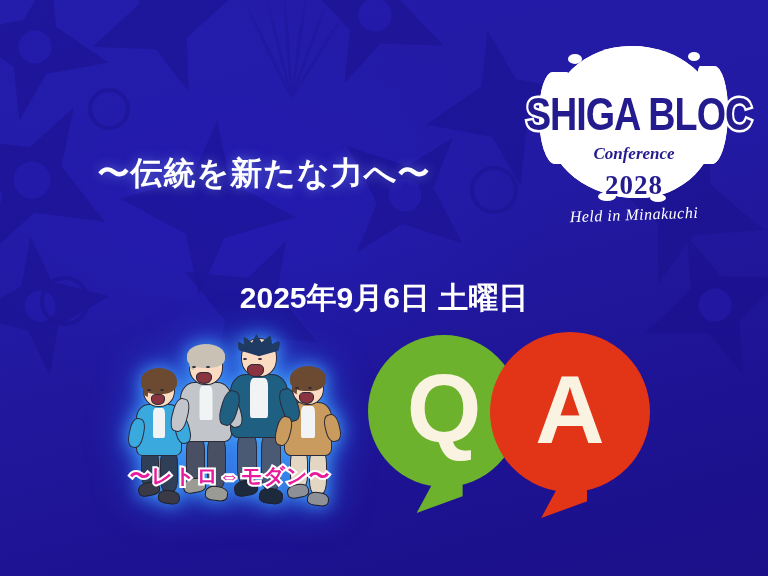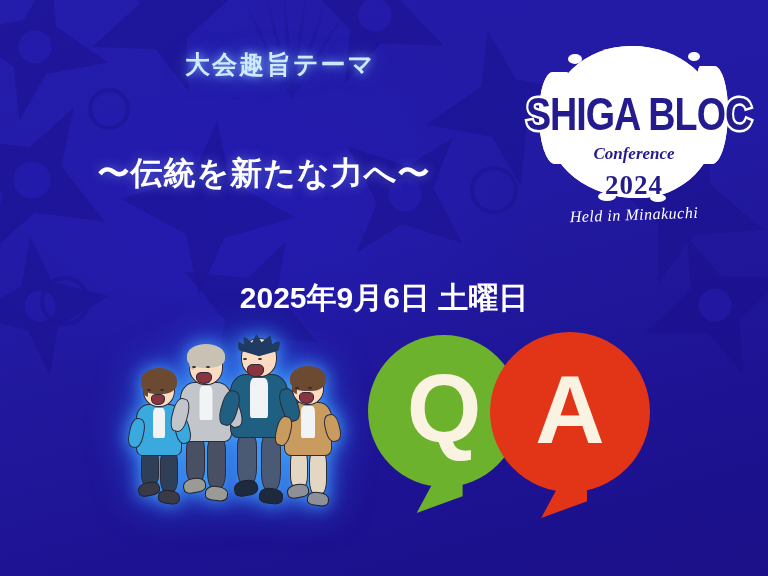--- a/index.html
+++ b/index.html
@@ -405,36 +405,35 @@
     </div>
     <div class="rice" style="left:612px; top:48px; width:70px; height:120px;">
       <span style="transform:rotate(-30deg)"></span>
         <span style="transform:rotate(-16deg)"></span>
       <span style="transform:rotate(-2deg)"></span>
         <span style="transform:rotate(12deg)"></span>
       <span style="transform:rotate(26deg)"></span>
     </div>
   </div>
 
-  <div class="theme-label">大会趣旨テーマ</div>
   <div class="theme-sub">〜伝統を新たな力へ〜</div>
 
   <div class="event-date">2025年9月6日 土曜日</div>
 
   <div class="logo">
     <div class="logo-blob"></div>
     <div class="logo-speck" style="left:14px;  top:64px;  width:9px;  height:14px;"></div>
     <div class="logo-speck" style="left:186px; top:58px;  width:8px;  height:13px;"></div>
     <div class="logo-speck" style="left:40px;  top:8px;   width:14px; height:10px;"></div>
     <div class="logo-speck" style="left:160px; top:6px;   width:12px; height:9px;"></div>
     <div class="logo-speck" style="left:70px;  top:146px; width:18px; height:9px;"></div>
     <div class="logo-speck" style="left:122px; top:148px; width:16px; height:8px;"></div>
     <div class="logo-band">SHIGA BLOC</div>
     <div class="logo-conf">Conference</div>
-    <div class="logo-year">2024</div>
+    <div class="logo-year">2028</div>
     <div class="logo-held">Held in Minakuchi</div>
   </div>
 
   <div class="chars">
 
     <div class="kid" style="left:2px; top:38px; width:54px; height:150px;">
       <div class="head" style="width:30px; height:33px;"></div>
       <div class="hair" style="width:36px; height:26px; background:#6b4a31;"></div>
       <div class="eye" style="left:15px; top:17px;"></div>
       <div class="eye" style="left:28px; top:17px;"></div>
@@ -499,20 +498,21 @@
       <div class="arm" style="right:-4px; top:44px; width:13px; height:26px; background:#c99b5e; transform:rotate(-14deg);"></div>
       <div class="legs" style="top:80px; width:46px; height:72px;">
         <div class="leg" style="left:5px;  top:0;  width:16px; height:36px; background:#e3d6c2;"></div>
         <div class="leg" style="left:24px; top:0;  width:16px; height:42px; background:#e3d6c2;"></div>
         <div class="shoe" style="left:2px;  top:34px; width:20px; height:12px; background:#8d9097; transform:rotate(-10deg);"></div>
         <div class="shoe" style="left:22px; top:42px; width:20px; height:12px; background:#8d9097; transform:rotate(6deg);"></div>
       </div>
     </div>
   </div>
 
+  <div class="caption-sub">〜レトロ⇔モダン〜</div>
 
   <div class="bubble" id="bubble-q">
     <span class="glyph">Q</span>
     <span class="tail" style="background:#6cb22c;"></span>
   </div>
   <div class="bubble" id="bubble-a">
     <span class="glyph">A</span>
     <span class="tail" style="background:#e23417;"></span>
   </div>
 

